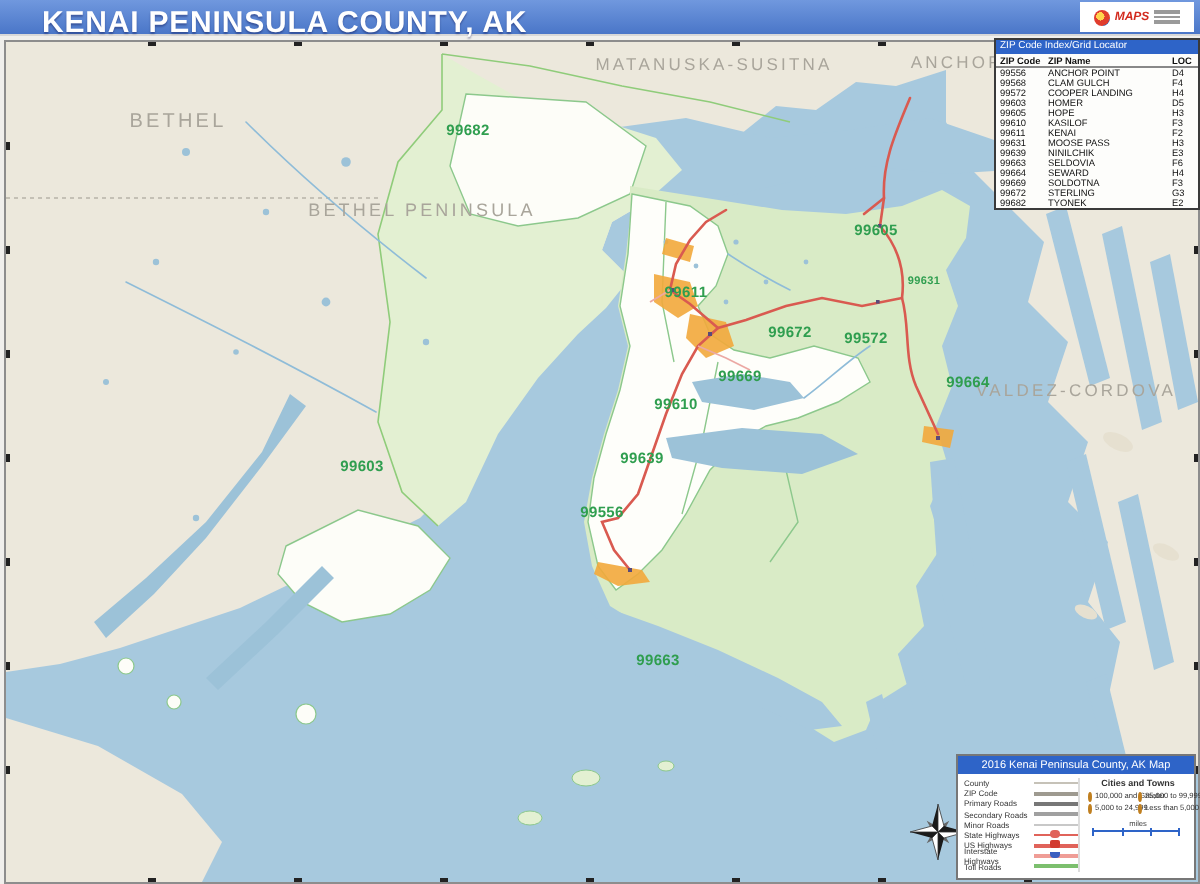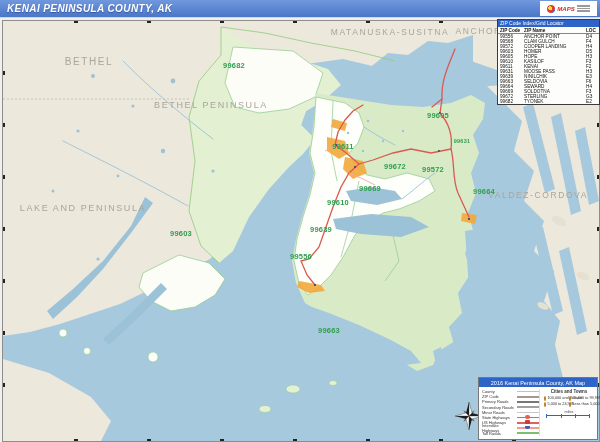--- a/index.html
+++ b/index.html
@@ -1,21 +1,21 @@
 <!DOCTYPE html>
 <html><head>
 <meta charset="utf-8">
 <style>
   html,body{margin:0;padding:0;width:600px;height:442px;overflow:hidden;background:#f0efec;
     font-family:"Liberation Sans",sans-serif;}
   
   .titlebar{position:absolute;left:0;top:0;width:600px;height:17px;
     background:linear-gradient(#7098de,#4a76c8);border-bottom:1px solid #d8d8d8;}
-  .title-text{position:absolute;left:7px;top:3px;color:#fff;font-size:10px;font-weight:bold;
-    letter-spacing:.4px;white-space:nowrap;text-shadow:0 1px 1px rgba(0,0,60,.35);font-style:italic;}
+  .title-text{position:absolute;left:21px;top:3px;color:#fff;font-size:15px;font-weight:bold;
+    letter-spacing:.4px;white-space:nowrap;text-shadow:0 1px 1px rgba(0,0,60,.35);}
   .logo{position:absolute;right:3px;top:1px;width:57px;height:15px;background:#fff;
     display:flex;align-items:center;justify-content:center;gap:2px;}
   .logo-burst{width:8px;height:8px;border-radius:50%;
     background:radial-gradient(circle at 40% 40%,#ffd34d 0 30%,#e03c2d 31% 70%,#2b4fa0 71%);}
   .logo-text{color:#d22a1e;font-weight:bold;font-style:italic;font-size:6px;line-height:6px;}
   .logo-lines i{display:block;width:13px;height:1.5px;background:#9a9a9a;margin:1px 0;}
   
   .map{position:absolute;left:2px;top:20px;width:596px;height:420px;border:1px solid #8d8d8d;
     background:#a7c9de;}
   .map svg{position:absolute;left:0;top:0;}
@@ -210,24 +210,23 @@
         <rect x="594" y="102" width="2" height="4"></rect>
     <rect x="594" y="154" width="2" height="4"></rect>
         <rect x="594" y="206" width="2" height="4"></rect>
     <rect x="594" y="258" width="2" height="4"></rect>
         <rect x="594" y="310" width="2" height="4"></rect>
     <rect x="594" y="362" width="2" height="4"></rect>
   </g>
 </svg>
 <div class="labels">
       <div class="lbl county" style="left: 86px; top: 40px; font-size: 10px;">BETHEL</div>
-      <div class="lbl county" style="left: 387px; top: 11px; font-size: 8.5px;">MATANUSKA-SUSITNA</div>
+      <div class="lbl county" style="left: 354px; top: 11px; font-size: 8.5px;">MATANUSKA-SUSITNA</div>
       <div class="lbl county" style="left: 487px; top: 10px; font-size: 8.5px;">ANCHORAGE</div>
       <div class="lbl county" style="left: 208px; top: 84px; font-size: 9px;">BETHEL PENINSULA</div>
-      <div class="lbl county" style="left: 80px; top: 187px; font-size: 9px;">LAKE AND PENINSULA</div>
       <div class="lbl county" style="left: 535px; top: 174px; font-size: 8.5px; text-align: center;">VALDEZ-CORDOVA</div>
       <div class="lbl zip" style="left: 231px; top: 44px;">99682</div>
       <div class="lbl zip" style="left: 340px; top: 125px;">99611</div>
       <div class="lbl zip" style="left: 392px; top: 145px;">99672</div>
       <div class="lbl zip" style="left: 430px; top: 148px;">99572</div>
       <div class="lbl zip" style="left: 435px; top: 94px;">99605</div>
       <div class="lbl zip sm" style="left: 459px; top: 120px;">99631</div>
       <div class="lbl zip" style="left: 481px; top: 170px;">99664</div>
       <div class="lbl zip" style="left: 367px; top: 167px;">99669</div>
       <div class="lbl zip" style="left: 335px; top: 181px;">99610</div>

